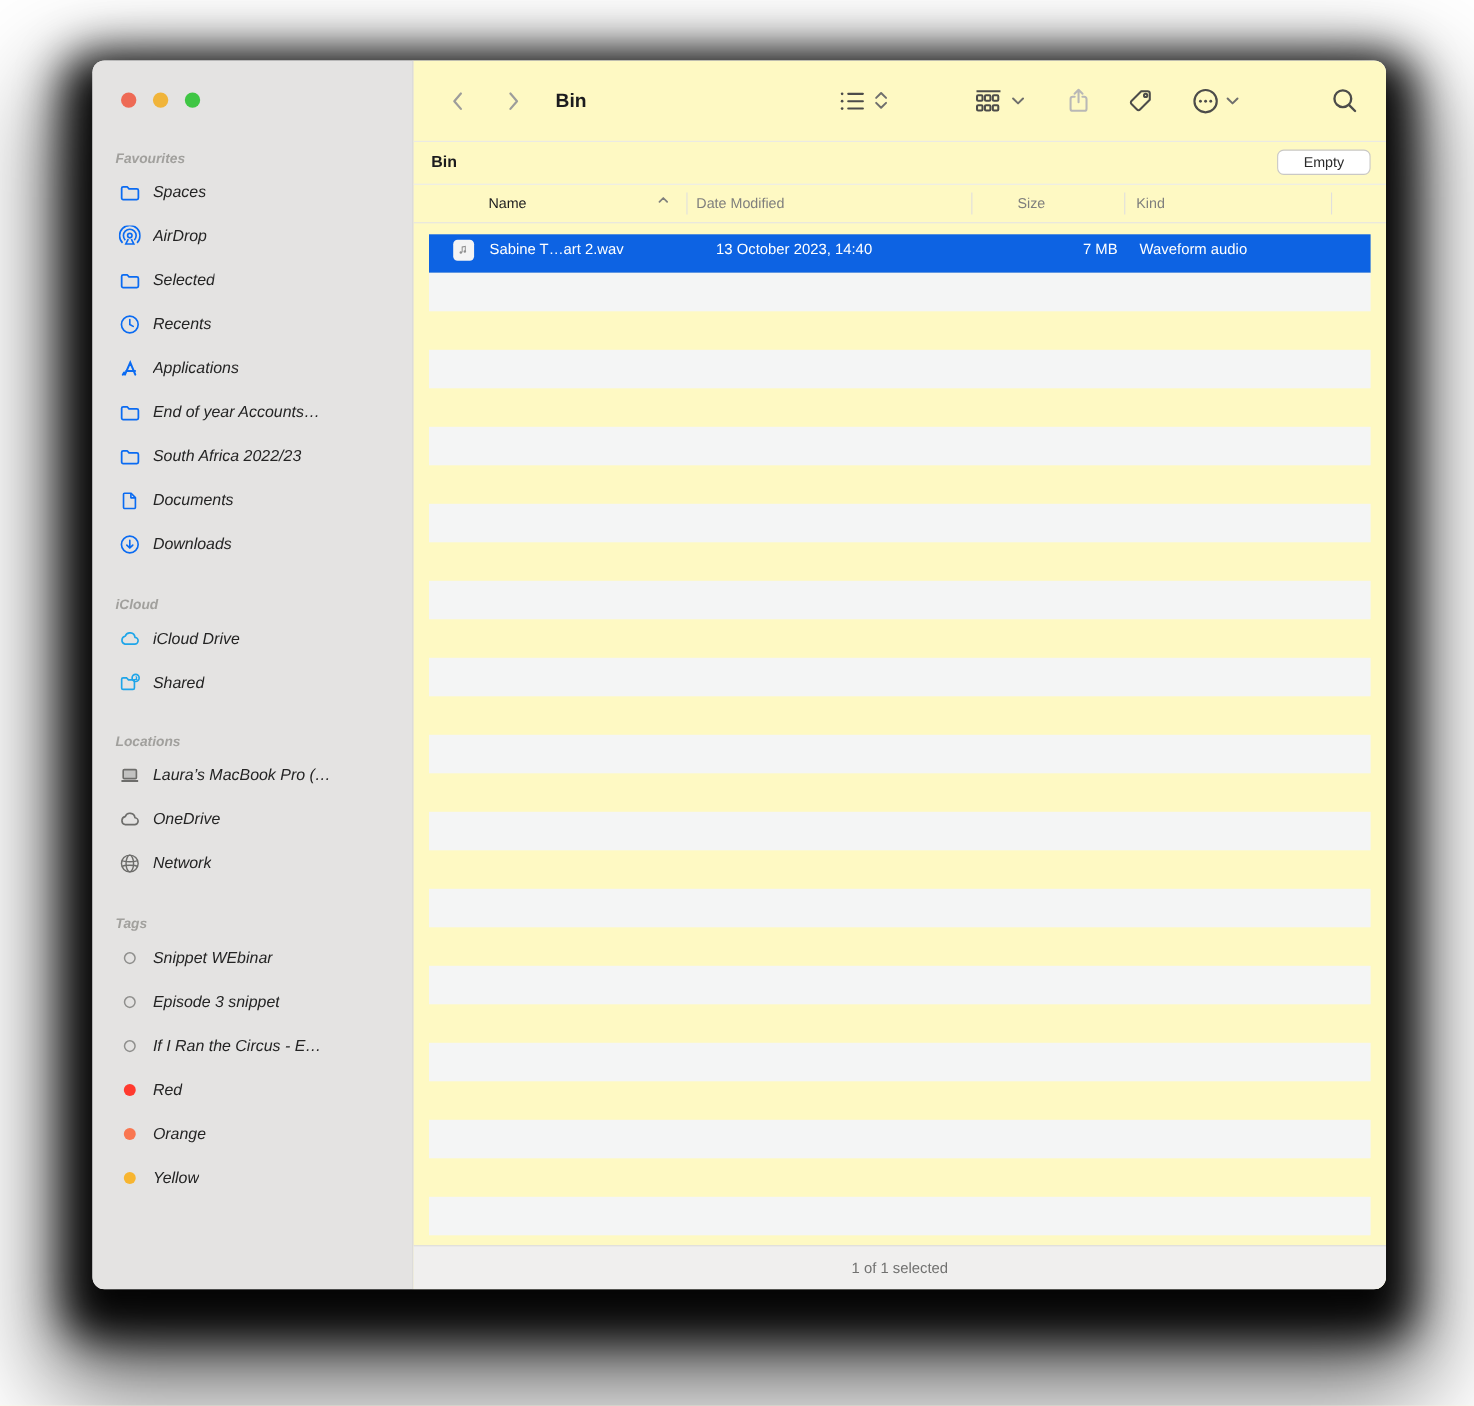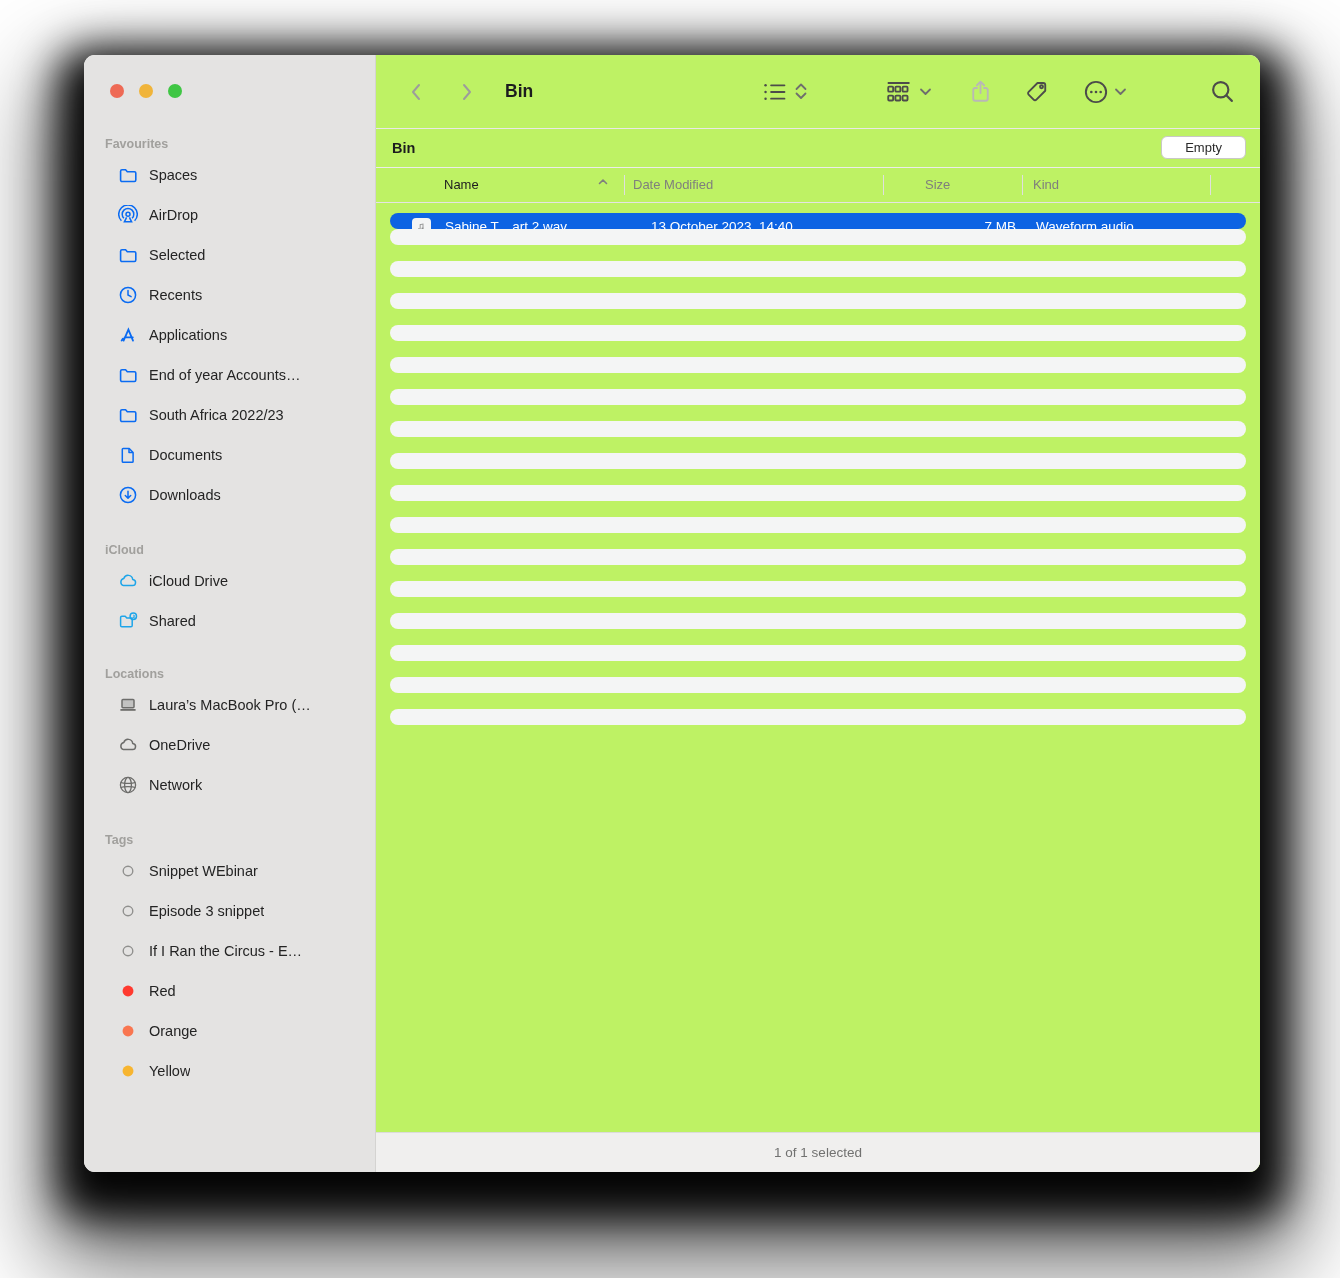--- a/index.html
+++ b/index.html
@@ -16,38 +16,38 @@
   
   .sidebar{
     width:292px;flex:0 0 292px;background:#e4e3e2;border-right:1px solid #d4d3d1;
     position:relative;box-sizing:border-box;overflow:hidden;
   }
   .traffic{position:absolute;top:29px;left:26px;display:flex;gap:15px;}
   .traffic span{width:14px;height:14px;border-radius:50%;display:block;}
   .tl-red{background:#ee6a55;}
   .tl-yellow{background:#f0b43a;}
   .tl-green{background:#3fc644;}
-  .sb-scroll{position:absolute;top:80px;left:0;right:0;}
+  .sb-scroll{position:absolute;top:80px;left:0;right:0;font-style:italic;}
   .sb-section-title{
     font-size:12.5px;font-weight:700;color:#a1a09d;padding:0 0 2px 21px;height:18px;line-height:18px;
   }
   .sb-gap1{margin-top:26px;}
   .sb-gap2{margin-top:24px;}
   .sb-item{
-    height:40px;display:flex;align-items:center;padding-left:33px;cursor:default;
+    height:40px;display:flex;align-items:center;padding-left:23px;cursor:default;
   }
   .sb-item .ic{width:21px;height:21px;flex:0 0 21px;margin-right:11px;display:flex;align-items:center;justify-content:center;}
   .sb-item .lbl{
     font-size:14.5px;color:#242424;white-space:nowrap;overflow:hidden;text-overflow:ellipsis;max-width:230px;
   }
   .ic-blue{color:#0a6bf2;}
   .ic-cyan{color:#1ea5e9;}
   .ic-grey{color:#6d6d6b;}
   
-  .content{flex:1;display:flex;flex-direction:column;background:#bef264;position:relative;min-width:0;}
+  .content{flex:1;display:flex;flex-direction:column;background:#fef9c3;position:relative;min-width:0;}
   .toolbar{height:73px;flex:0 0 73px;position:relative;border-bottom:1px solid #e9e8e7;}
   .tb{position:absolute;top:0;height:73px;display:flex;align-items:center;color:#4c4c4a;}
   .tb svg{display:block;}
   .tb-back{left:29px;color:#9d9d9b;}
   .tb-fwd{left:80px;color:#9d9d9b;}
   .tb-title{left:129px;font-size:17.5px;font-weight:700;color:#1c1c1e;}
   .tb-view{left:387px;gap:7px;}
   .tb-group{left:509px;gap:8px;}
   .tb-share{left:592px;color:#b9b8b6;}
   .tb-tag{left:648px;}
@@ -67,21 +67,21 @@
   .ch{position:absolute;top:0;height:34px;line-height:34px;white-space:nowrap;}
   .ch-name{left:68px;color:#1c1c1e;}
   .ch-sort{left:222px;color:#7f7f7d;top:10px;height:auto;line-height:normal;}
   .ch-date{left:257px;}
   .ch-size{left:549px;}
   .ch-kind{left:657px;}
   .ch-sep{position:absolute;top:7px;height:20px;width:1px;background:#e0dfde;}
   .sep1{left:248px;} .sep2{left:507px;} .sep3{left:646px;} .sep4{left:834px;}
   
   .rows{flex:1;padding-top:10px;overflow:hidden;}
-  .row{height:16px;margin:0 14px;border-radius:11px;position:relative;box-sizing:border-box;}
+  .row{height:35px;margin:0 14px;border-radius:0;position:relative;box-sizing:border-box;}
   .row.stripe{background:#f4f5f5;}
   .row.selected{background:#0d63e3;}
   .row .cell{position:absolute;top:0;height:28.8px;line-height:28.8px;font-size:13.5px;color:#fff;white-space:nowrap;}
   .c-name{left:55px;font-weight:500;}
   .c-date{left:261px;}
   .c-size{left:493px;width:133px;text-align:right;}
   .c-kind{left:646px;}
   .filebox{
     position:absolute;left:22px;top:5px;width:19px;height:19px;background:#f4f4f4;
     border-radius:4px;display:flex;align-items:center;justify-content:center;color:#8f8f8f;

